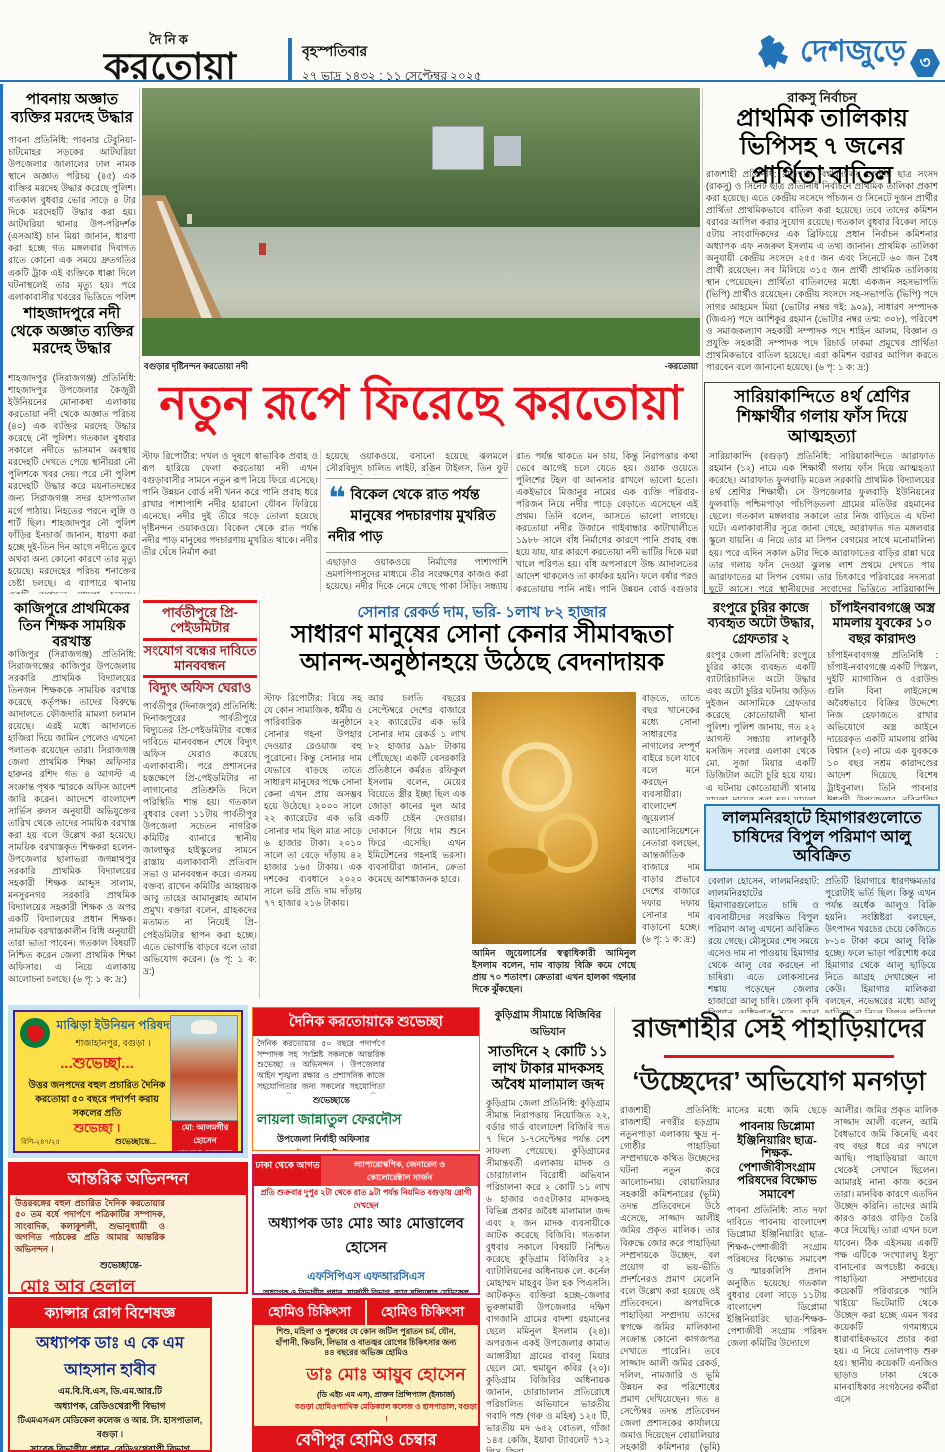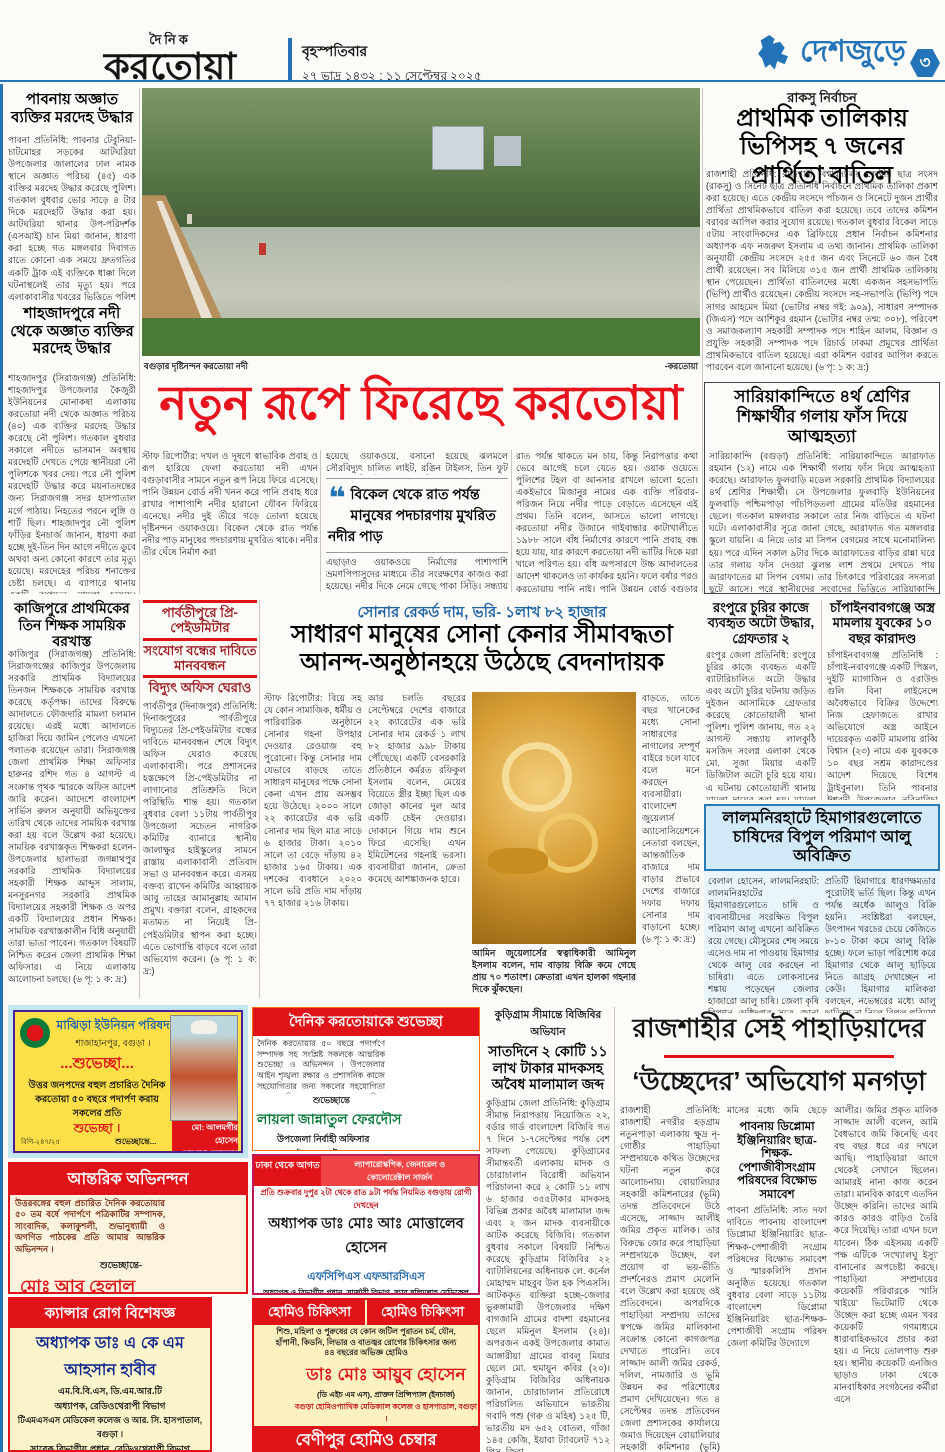--- a/index.html
+++ b/index.html
@@ -146,21 +146,21 @@
       <div style="margin-left:38px;width:120px;text-align:center;font-weight:bold;color:#1f64a8;font-size:12px;margin-top:4px;">মাঝিড়া ইউনিয়ন পরিষদ</div>
       <div style="margin-left:38px;width:120px;text-align:center;font-size:9px;">শাজাহানপুর, বগুড়া ।</div>
       <div style="margin-left:6px;width:152px;text-align:center;color:#e01418;font-weight:bold;font-size:15px;">...শুভেচ্ছা...</div>
       <div style="margin-left:6px;width:152px;text-align:center;font-size:9.5px;font-weight:bold;line-height:1.45;margin-top:2px;">উত্তর জনপদের বহুল প্রচারিত দৈনিক করতোয়া ৫০ বছরে পদার্পণ করায় সকলের প্রতি</div>
       <div style="margin-left:6px;width:152px;text-align:center;color:#e01418;font-weight:bold;font-size:12px;">শুভেচ্ছা ।</div>
       <div style="position:absolute;left:6px;bottom:3px;font-size:7px;">বিণি-২৪৭/২৫</div>
       <div style="position:absolute;left:100px;bottom:3px;font-size:8px;font-weight:bold;">শুভেচ্ছান্তে...</div>
       <div class="phot" style="position:absolute;right:3px;top:3px;width:66px;height:104px;background:linear-gradient(180deg,#bcd6de 0%,#bcd6de 18%,#caa183 34%,#c2512f 58%,#d8cfc0 100%);border:1px solid #888;">
         <div style="width:26px;height:14px;background:#f3f1ea;border-radius:40% 40% 20% 20%;margin:4px auto 0;"></div>
       </div>
-      <div style="position:absolute;right:3px;top:109px;width:66px;background:#e01418;color:#fff;text-align:right;">
+      <div style="position:absolute;right:3px;top:109px;width:66px;background:#e01418;color:#fff;text-align:center;">
         <div style="font-size:8px;font-weight:bold;">মো: আলমগীর হোসেন</div>
         <div style="font-size:7px;">ভারপ্রাপ্ত চেয়ারম্যান</div>
       </div>
     </div>
   </div>
 
   <div class="a adbox" style="left:8px;top:1162px;width:240px;height:132px;border:2px solid #e01418;background:#fdf4df;">
     <div class="banner" style="background:#e01418;font-size:16px;padding:2px 0;">আন্তরিক অভিনন্দন</div>
     <div class="bt" style="padding:3px 5px;width:150px;font-size:8.5px;color:#7a2a12;font-weight:bold;">উত্তরবঙ্গের বহুল প্রচারিত দৈনিক করতোয়ার ৫০ তম বর্ষে পদার্পণে পত্রিকাটির সম্পাদক, সাংবাদিক, কলাকুশলী, শুভানুধ্যায়ী ও অগণিত পাঠকের প্রতি আমার আন্তরিক অভিনন্দন ।</div>
     <div style="margin-left:90px;font-size:9px;font-weight:bold;">শুভেচ্ছান্তে-</div>

